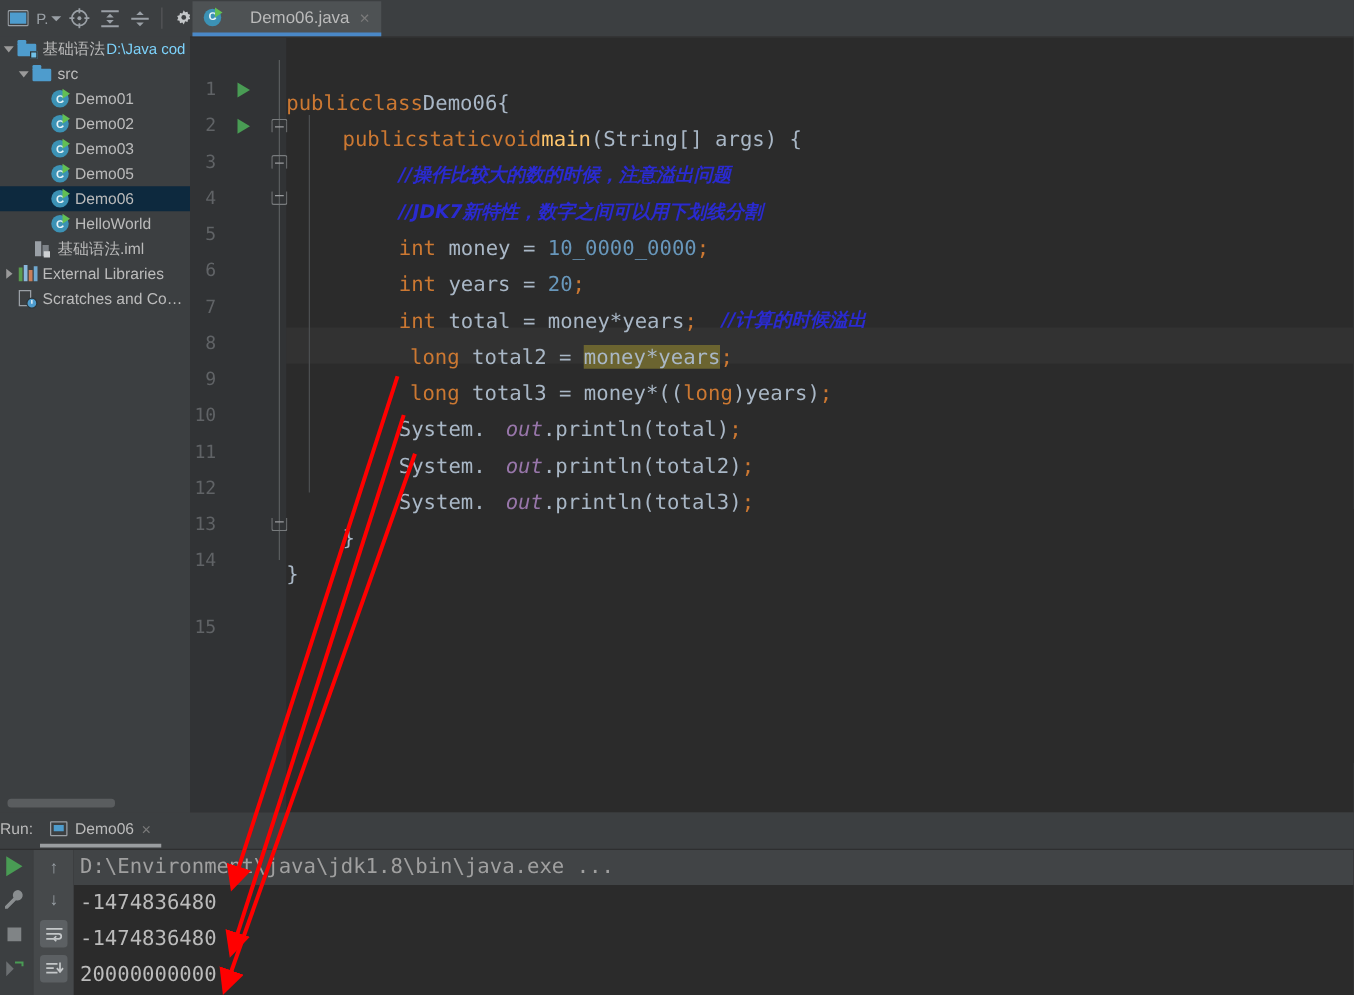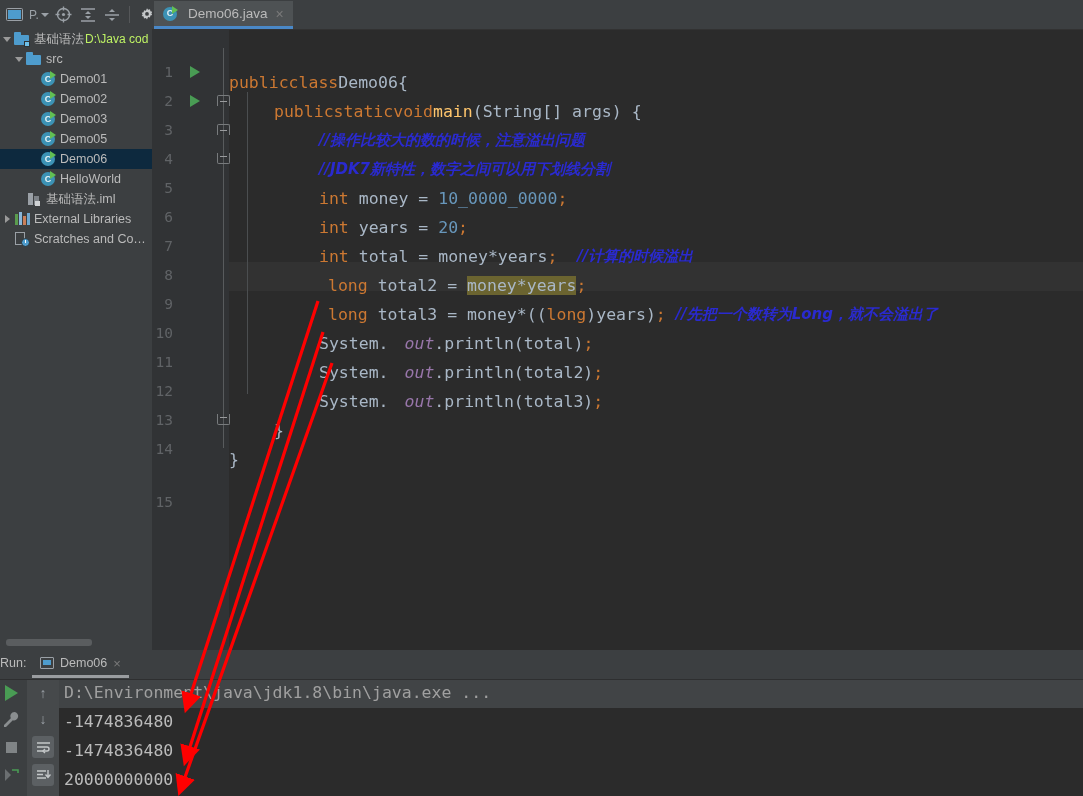--- a/index.html
+++ b/index.html
@@ -38,21 +38,21 @@
     background: #3c3f41;
     border-bottom: 1px solid #323232;
   }
   .tab {
     position: absolute; left: 2px; top: 1px;
     height: 28px; padding: 0 9px 0 8px;
     background: #4e5254;
     display: flex; align-items: center; gap: 6px;
     border-bottom: 3px solid #4a88c7;
   }
-  .tab-label { color: #bbbbbb; font-size: 13.5px; }
+  .tab-label { color: #bbbbbb; font-size: 13.5px; margin-left: 12px; }
   .tab-close { color: #7a7a7a; font-size: 14px; line-height: 1; padding-left: 2px; }
 
   
   .sidebar {
     position: absolute; left: 0; top: 29px; width: 152px; height: 621px;
     background: #3c3f41;
     overflow: hidden;
   }
   .tree-row {
     height: 20px; display: flex; align-items: center;
@@ -71,21 +71,21 @@
     border-top: 5px solid #9a9a9a;
   }
   .twisty.right::before {
     content: ""; position: absolute; left: 3px; top: 1px;
     width: 0; height: 0;
     border-top: 4px solid transparent; border-bottom: 4px solid transparent;
     border-left: 5px solid #9a9a9a;
   }
   .tn-icon { width: 16px; height: 16px; flex: 0 0 16px; margin-right: 4px; position: relative; }
   .tn-label { overflow: hidden; text-overflow: ellipsis; }
-  .tn-path { color: #bef264; font-size: 12px; margin-left: 1px; }
+  .tn-path { color: #7dd3fc; font-size: 12px; margin-left: 1px; }
 
   
   .ico-folder { }
   .ico-folder .fbody {
     position: absolute; left: 0; top: 4px; width: 15px; height: 10px;
     background: #4e9ccd; border-radius: 1px;
   }
   .ico-folder .ftab {
     position: absolute; left: 0; top: 1px; width: 7px; height: 4px;
     background: #4e9ccd; border-radius: 1px 1px 0 0;
@@ -498,21 +498,21 @@
       <div class="cline" style="top:120px; padding-left:90px"><span class="cmt">//JDK7新特性，数字之间可以用下划线分割</span></div>
 
       <div class="cline" style="top:149px; padding-left:90px"><span class="kw">int</span><span> money = </span><span class="num">10_0000_0000</span><span class="sem">;</span></div>
 
       <div class="cline" style="top:178px; padding-left:90px"><span class="kw">int</span><span> years = </span><span class="num">20</span><span class="sem">;</span></div>
 
       <div class="cline" style="top:207px; padding-left:90px"><span class="kw">int</span><span> total = money*years</span><span class="sem">;</span><span>&nbsp;&nbsp;</span><span class="cmt">//计算的时候溢出</span></div>
 
       <div class="cline" style="top:236px; padding-left:99px"><span class="kw">long</span><span> total2 = </span><span class="selhl">money*years</span><span class="sem">;</span><span>&nbsp;</span></div>
 
-      <div class="cline" style="top:265px; padding-left:99px"><span class="kw">long</span><span> total3 = money*((</span><span class="kw">long</span><span>)years)</span><span class="sem">;</span><span>&nbsp;</span><span class="cmt">//先把一个数转为Long，就不会溢出了</span></div>
+      <div class="cline" style="top:265px; padding-left:99px"><span class="kw">long</span><span> total3 = money*((</span><span class="kw">long</span><span>)years)</span><span class="sem">;</span><span>&nbsp;</span></div>
 
       <div class="cline" style="top:294px; padding-left:90px"><span>System.</span><span class="stat">out</span><span>.println(total)</span><span class="sem">;</span></div>
 
       <div class="cline" style="top:323px; padding-left:90px"><span>System.</span><span class="stat">out</span><span>.println(total2)</span><span class="sem">;</span></div>
 
       <div class="cline" style="top:352px; padding-left:90px"><span>System.</span><span class="stat">out</span><span>.println(total3)</span><span class="sem">;</span></div>
 
       <div class="cline" style="top:381px; padding-left:45px"><span>}</span></div>
 
       <div class="cline" style="top:410px; padding-left:0px"><span>}</span></div>

